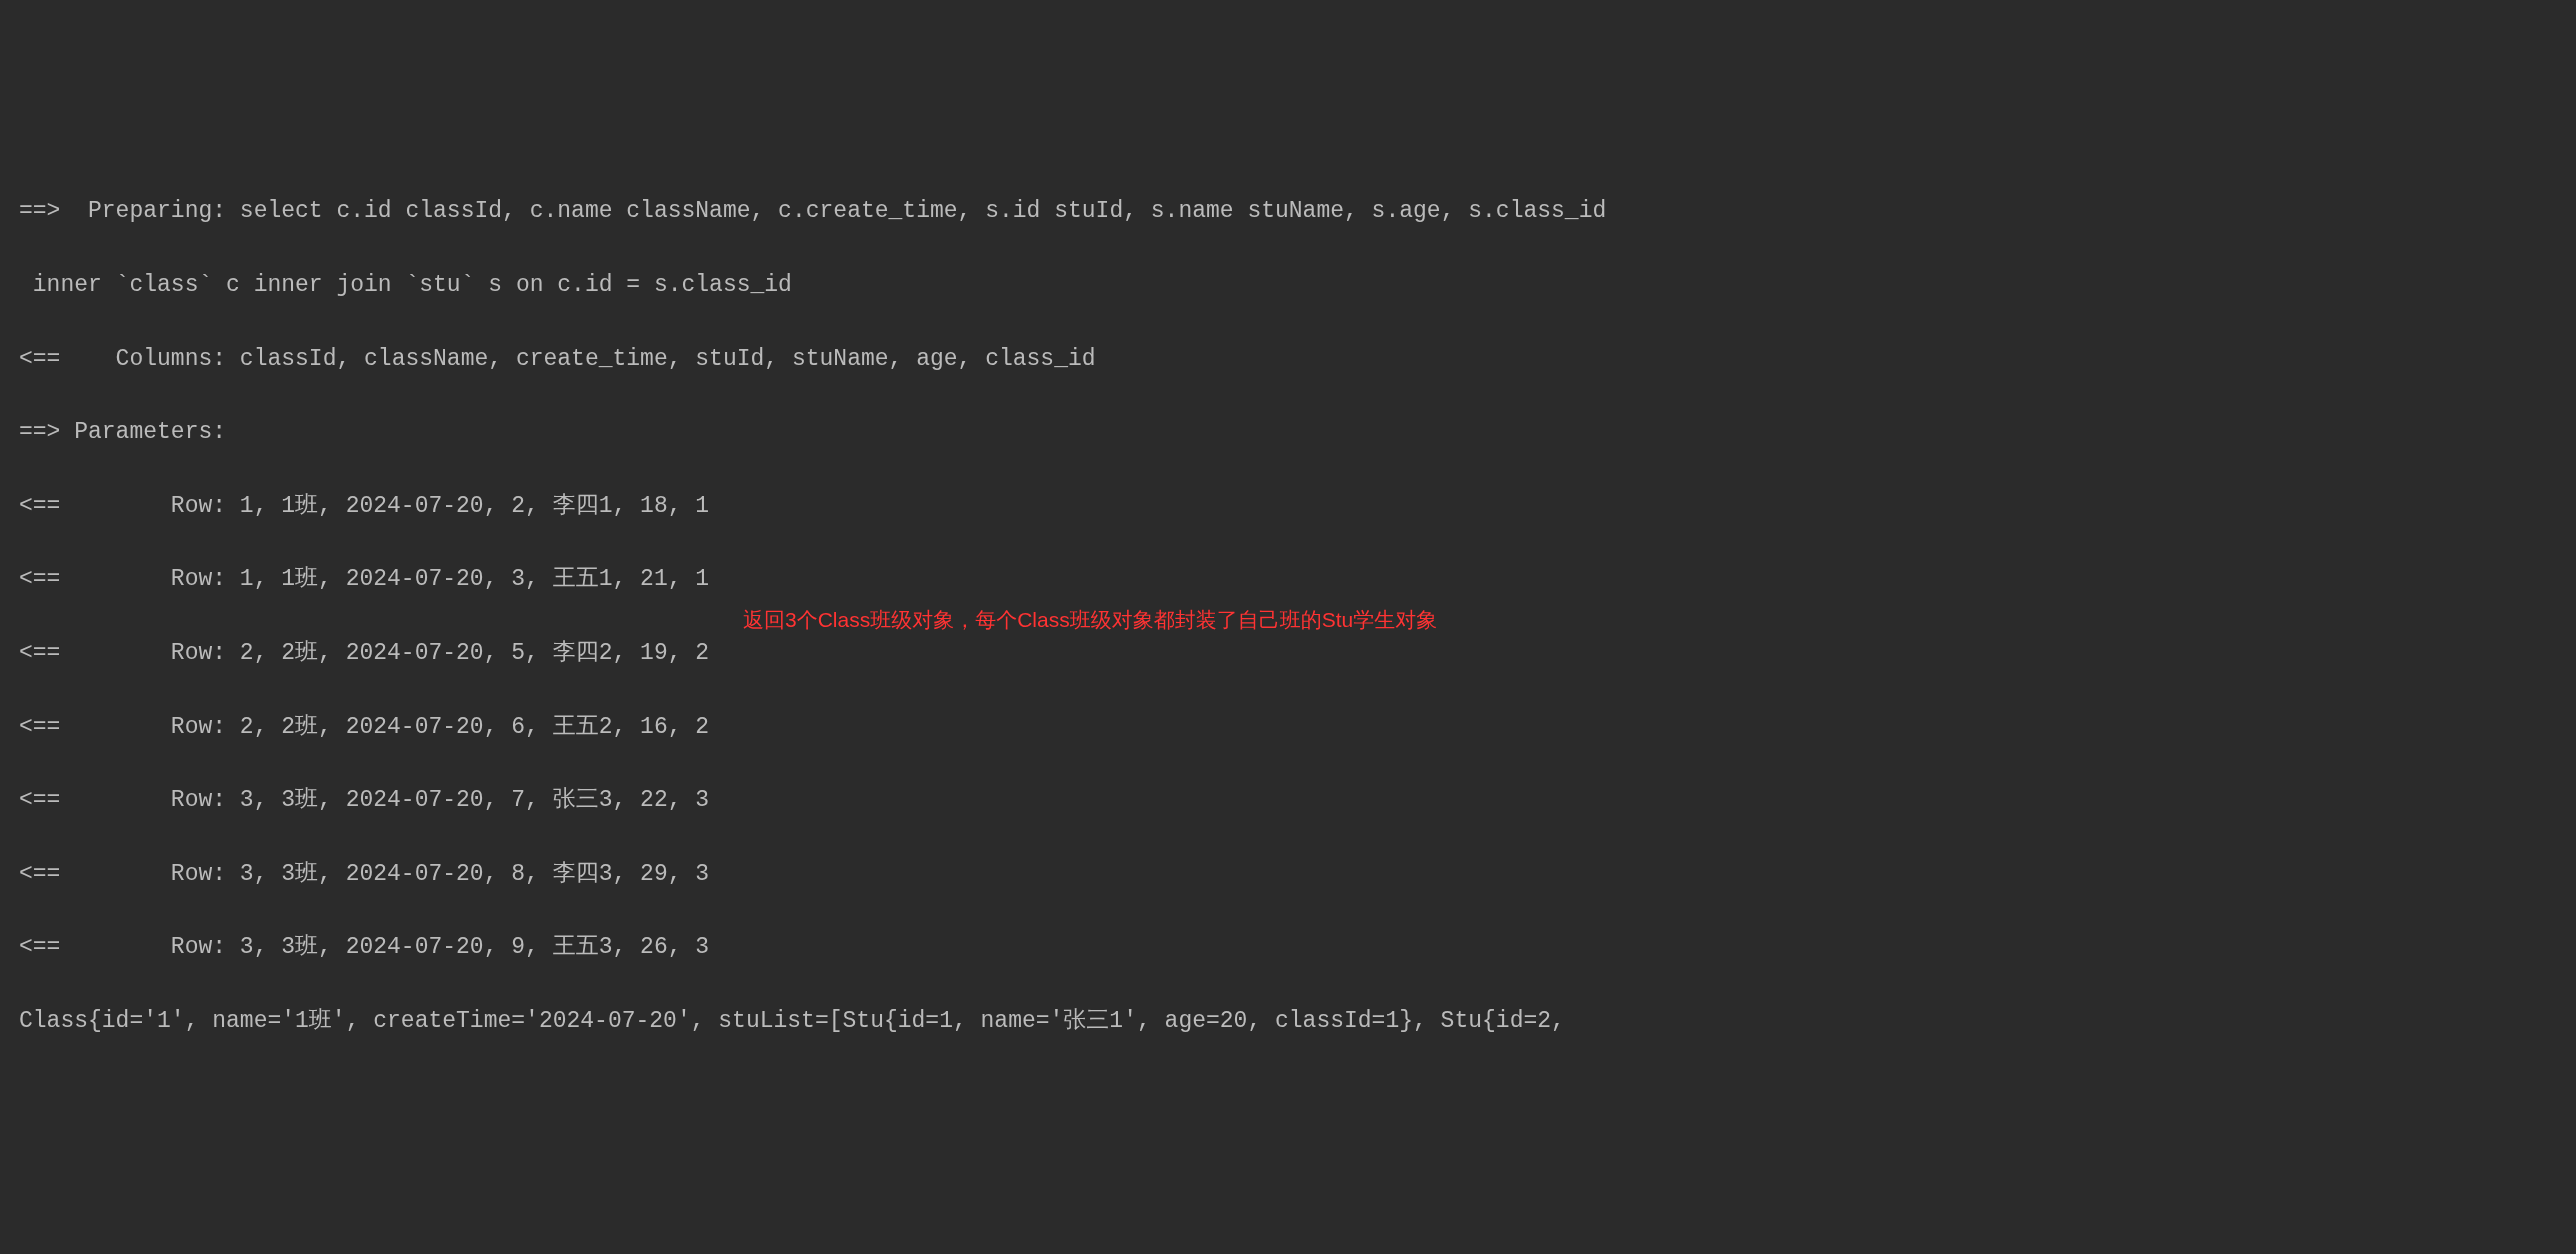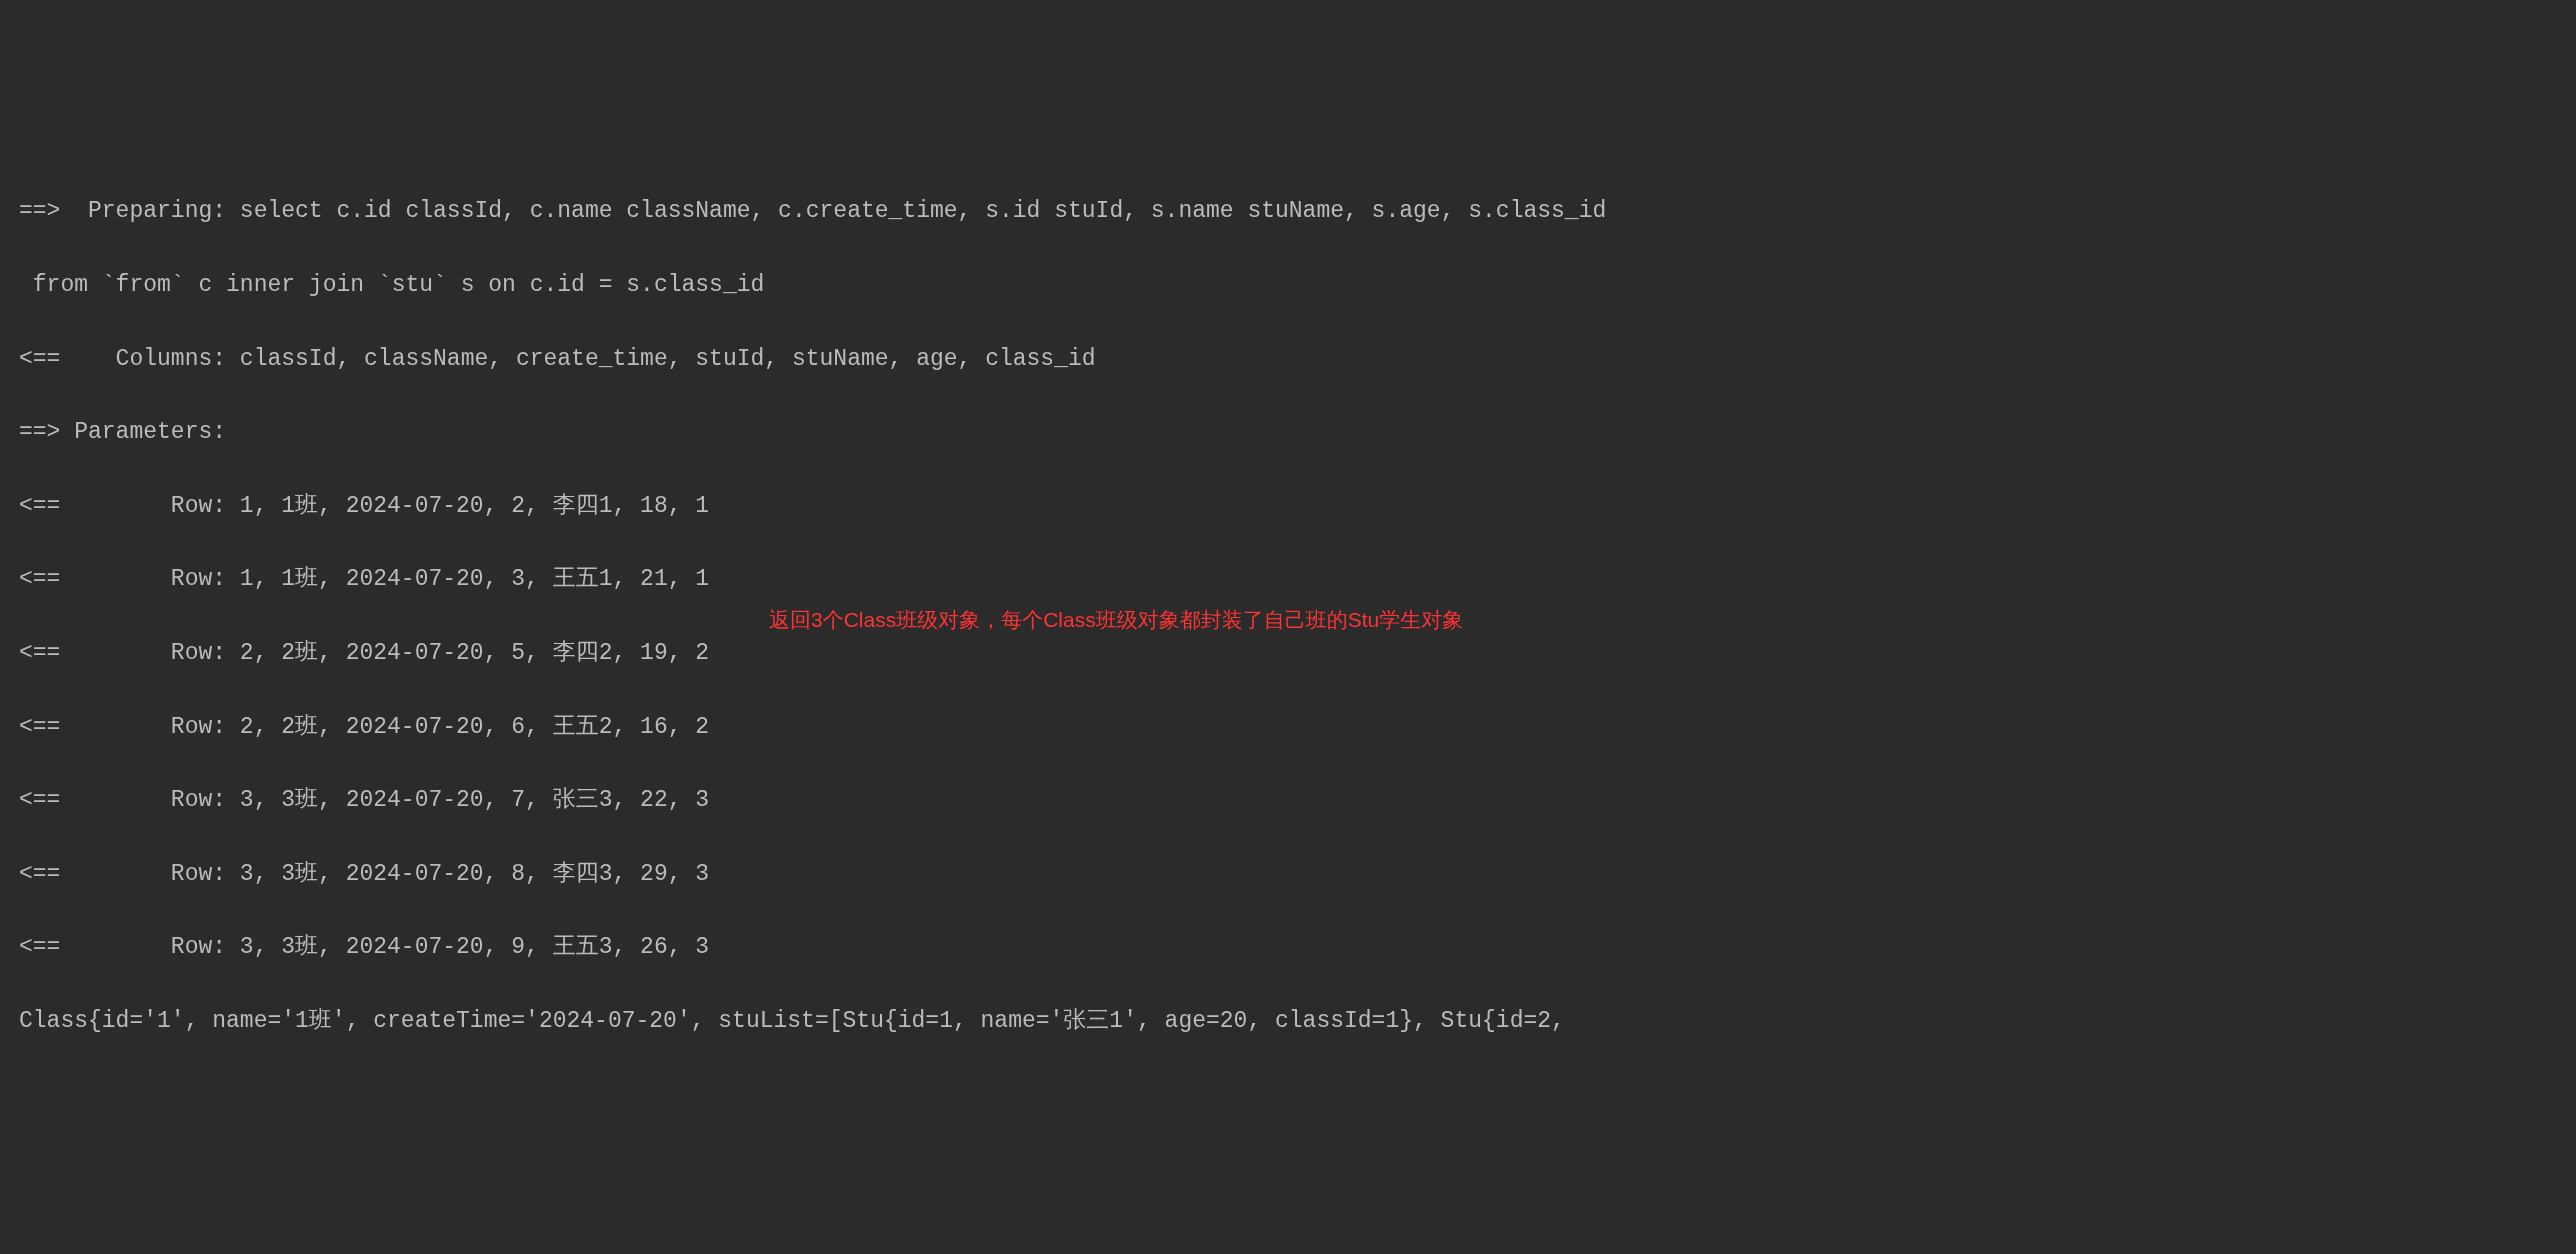--- a/index.html
+++ b/index.html
@@ -37,37 +37,37 @@
       vertical-align: text-bottom;
     }
   </style>
 </head>
 <body>
 
 
 
 <div class="container">
 <div class="console-line">==&gt;  Preparing: select c.id classId, c.name className, c.create_time, s.id stuId, s.name stuName, s.age, s.class_id</div>
-<div class="console-line"> from `from` c inner join `stu` s on c.id = s.class_id</div>
+<div class="console-line"> inner `class` c inner join `stu` s on c.id = s.class_id</div>
 <div class="console-line">&lt;==    Columns: classId, className, create_time, stuId, stuName, age, class_id</div>
 <div class="console-line">==&gt; Parameters:</div>
 <div class="console-line">&lt;==        Row: 1, 1班, 2024-07-20, 2, 李四1, 18, 1</div>
 <div class="console-line">&lt;==        Row: 1, 1班, 2024-07-20, 3, 王五1, 21, 1</div>
 <div class="console-line">&lt;==        Row: 2, 2班, 2024-07-20, 5, 李四2, 19, 2</div>
 <div class="console-line">&lt;==        Row: 2, 2班, 2024-07-20, 6, 王五2, 16, 2</div>
 <div class="console-line">&lt;==        Row: 3, 3班, 2024-07-20, 7, 张三3, 22, 3</div>
 <div class="console-line">&lt;==        Row: 3, 3班, 2024-07-20, 8, 李四3, 29, 3</div>
 <div class="console-line">&lt;==        Row: 3, 3班, 2024-07-20, 9, 王五3, 26, 3</div>
 <div class="console-line">Class{id='1', name='1班', createTime='2024-07-20', stuList=[Stu{id=1, name='张三1', age=20, classId=1}, Stu{id=2,</div>
 
 
 
 
 
 
-<div class="annotation" style="top: 446px; left: 750px;">返回3个Class班级对象，每个Class班级对象都封装了自己班的Stu学生对象</div>
+<div class="annotation" style="top: 446px; left: 724px;">返回3个Class班级对象，每个Class班级对象都封装了自己班的Stu学生对象</div>
 
 
 </div>
 
 
 
 
 
 </body></html>

